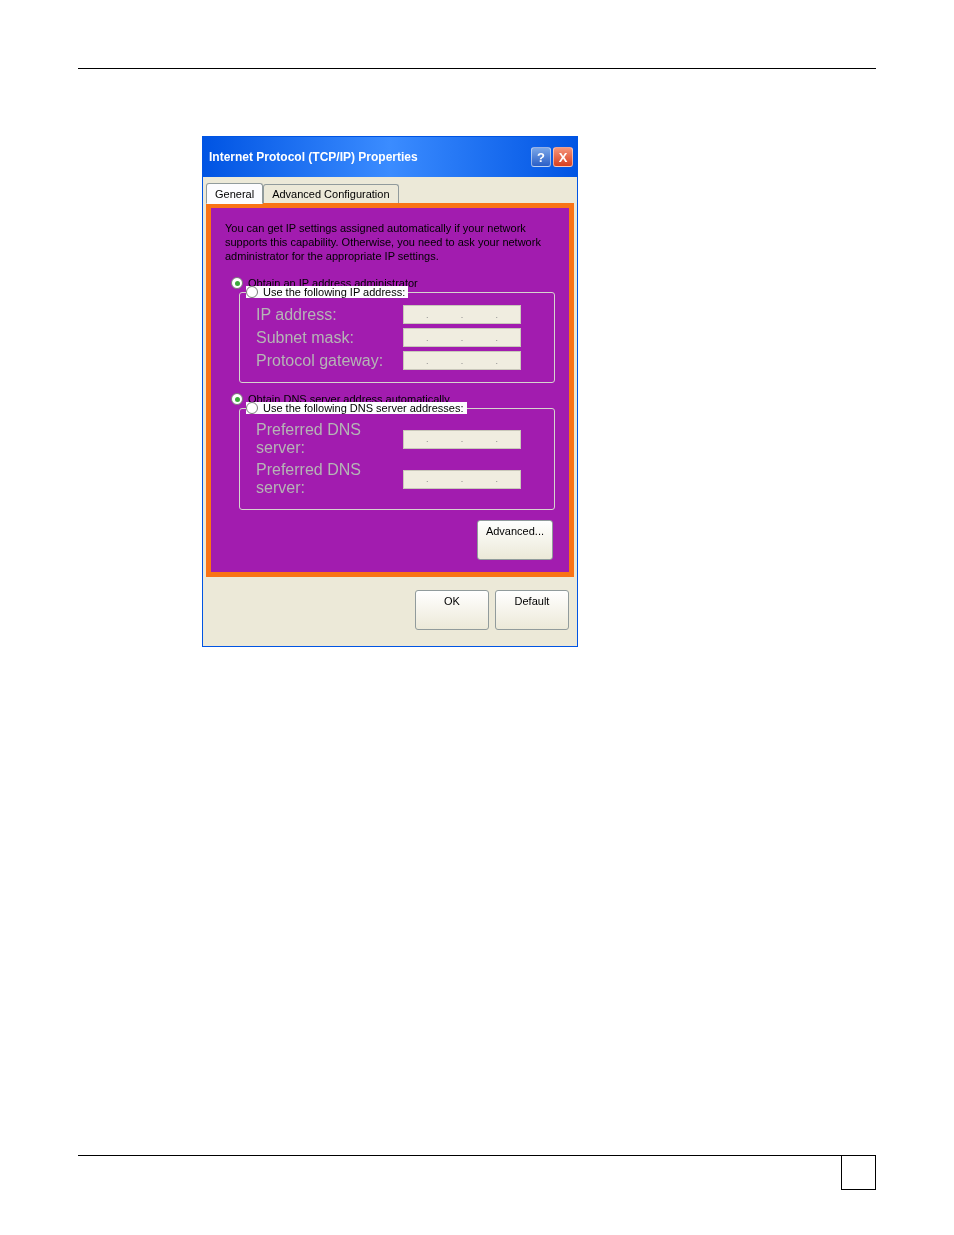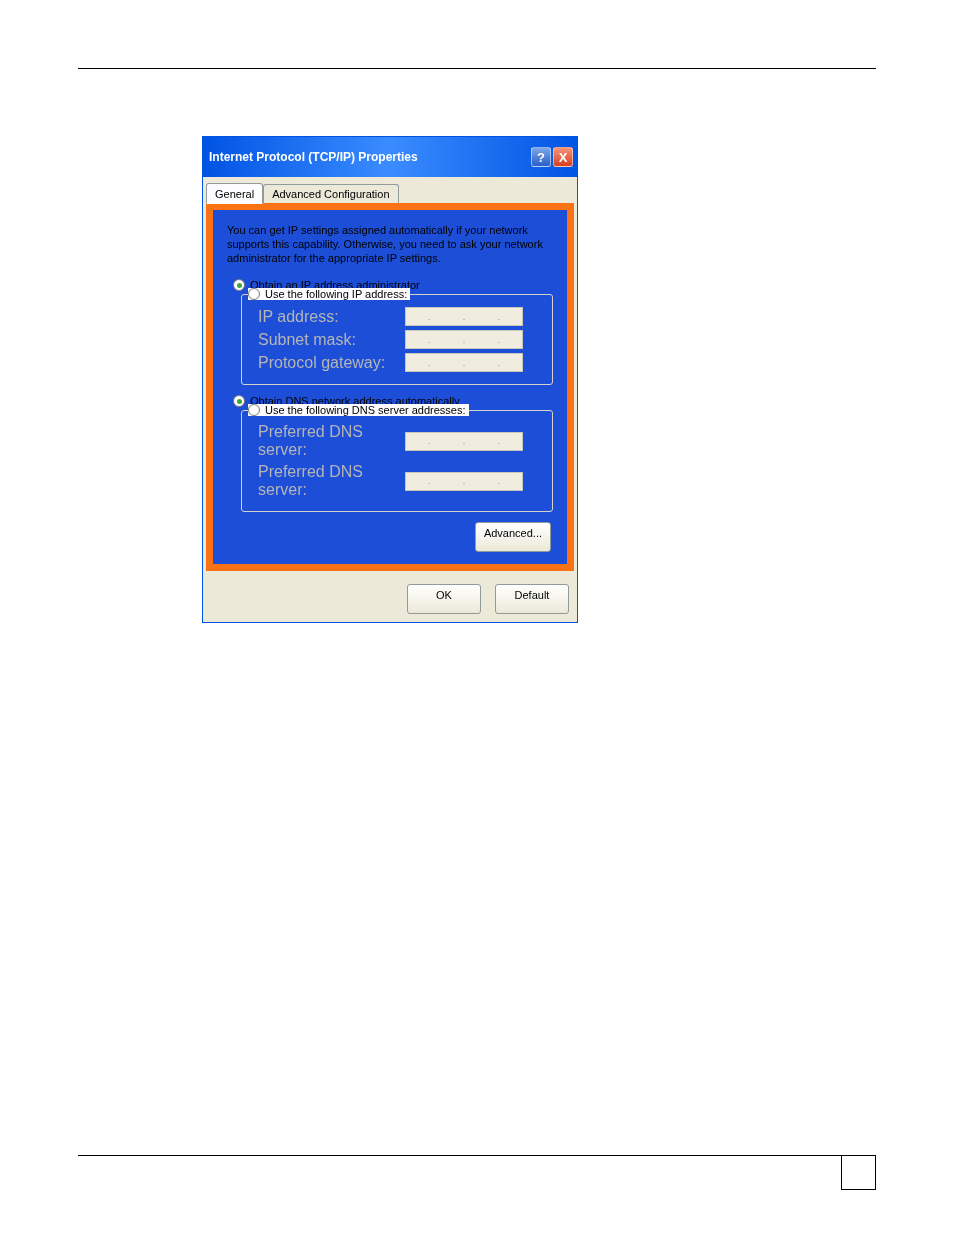--- a/index.html
+++ b/index.html
@@ -101,22 +101,22 @@
   }
   .tab.active {
     background: #fcfcfe;
     z-index: 2;
     border-bottom: 1px solid #fcfcfe;
     top: 0px;
     padding-top: 4px;
   }
   .tab-panel {
     margin: 0 3px 6px 3px;
-    border: 7px solid #f97316;
-    background: #1d4ed8;
+    border: 5px solid #f97316;
+    background: #a21caf;
     padding: 10px 12px;
     position: relative;
     top: -1px;
   }
   .desc {
     font-size: 11px;
     line-height: 1.25;
     color: #000;
     margin: 4px 2px 14px 2px;
   }
@@ -184,34 +184,34 @@
     padding: 0 6px;
   }
   .ip-input span { color: #8a8a8a; }
   .advanced-row {
     display: flex;
     justify-content: flex-end;
     margin: 8px 4px 2px 0;
   }
   .btn {
     min-width: 74px;
-    height: 30px;
+    height: 40px;
     border: 1px solid #919b9c;
     background: linear-gradient(to bottom, #fff, #ece9d8);
     font-size: 11px;
     border-radius: 3px;
     text-align: center;
     line-height: 20px;
     padding: 0 8px;
   }
   .dialog-buttons {
     display: flex;
     justify-content: flex-end;
-    gap: 14px;
-    padding: 6px 8px 8px 8px;
+    gap: 6px;
+    padding: 6px 8px 16px 8px;
     background: #ece9d8;
   }
 </style>
 </head>
 <body>
 
 <div class="page-divider-top"></div>
 <div class="page-divider-bottom"></div>
 <div class="page-number-box"></div>
 
@@ -272,21 +272,21 @@
           <div class="ip-input">
             <span>.</span>
             <span>.</span>
             <span>.</span>
           </div>
         </div>
       </div>
 
       <div class="radio-row">
         <div class="radio selected"></div>
-        <span>Obtain DNS network address automatically</span>
+        <span>Obtain DNS server address automatically</span>
       </div>
 
       <div class="fieldgroup">
         <div class="radio-row group-label">
           <div class="radio"></div>
           <span>Use the following DNS server addresses:</span>
         </div>
         <div class="field-line">
           <div class="field-label">Preferred DNS server:</div>
           <div class="ip-input">

